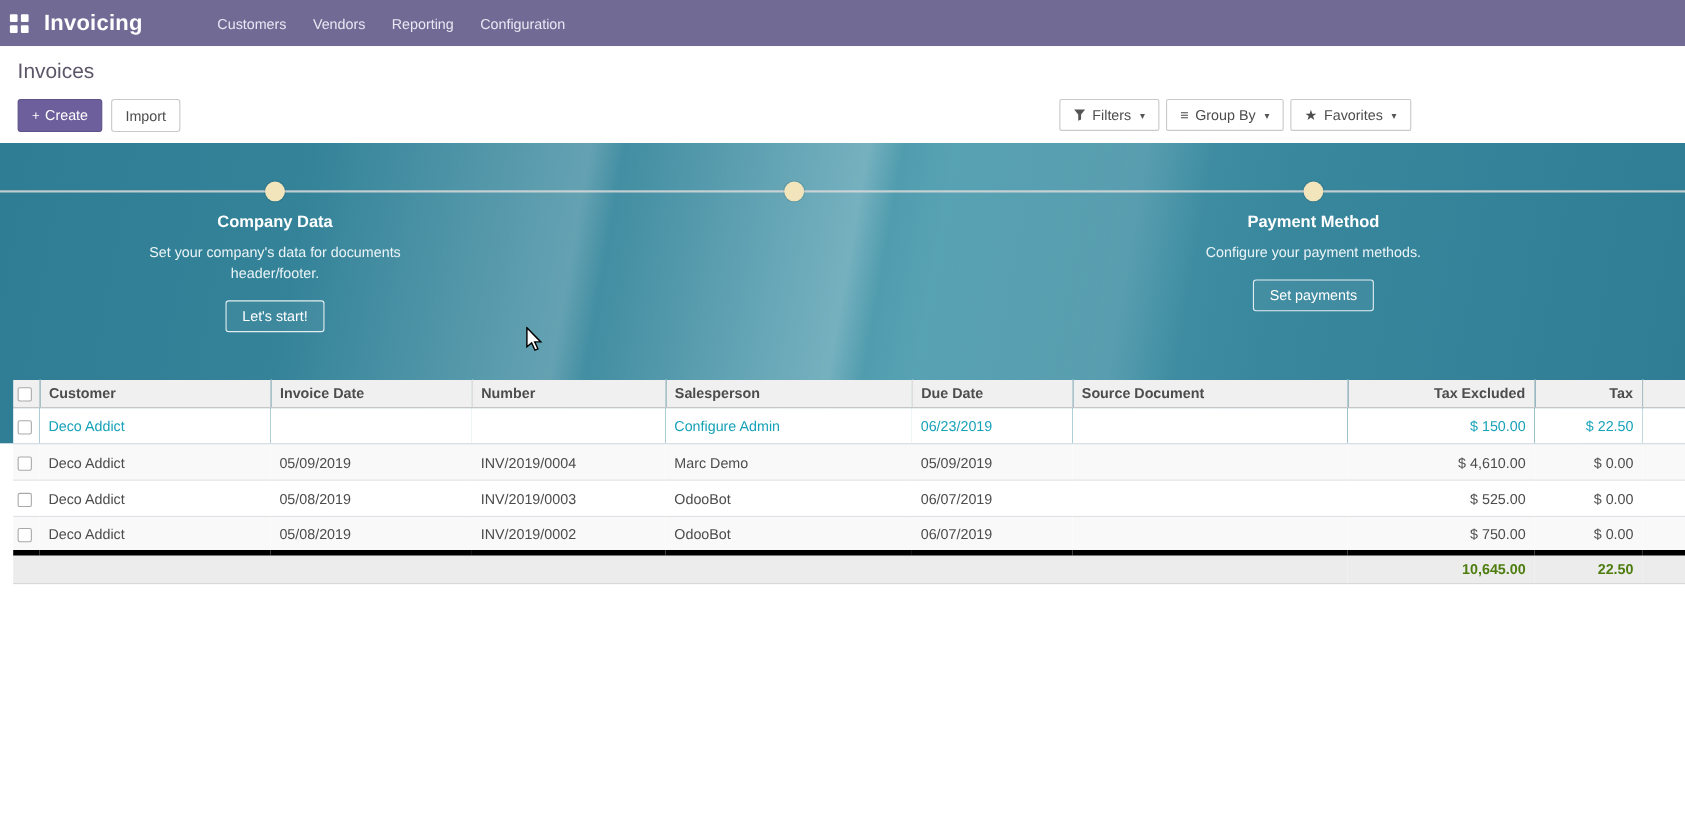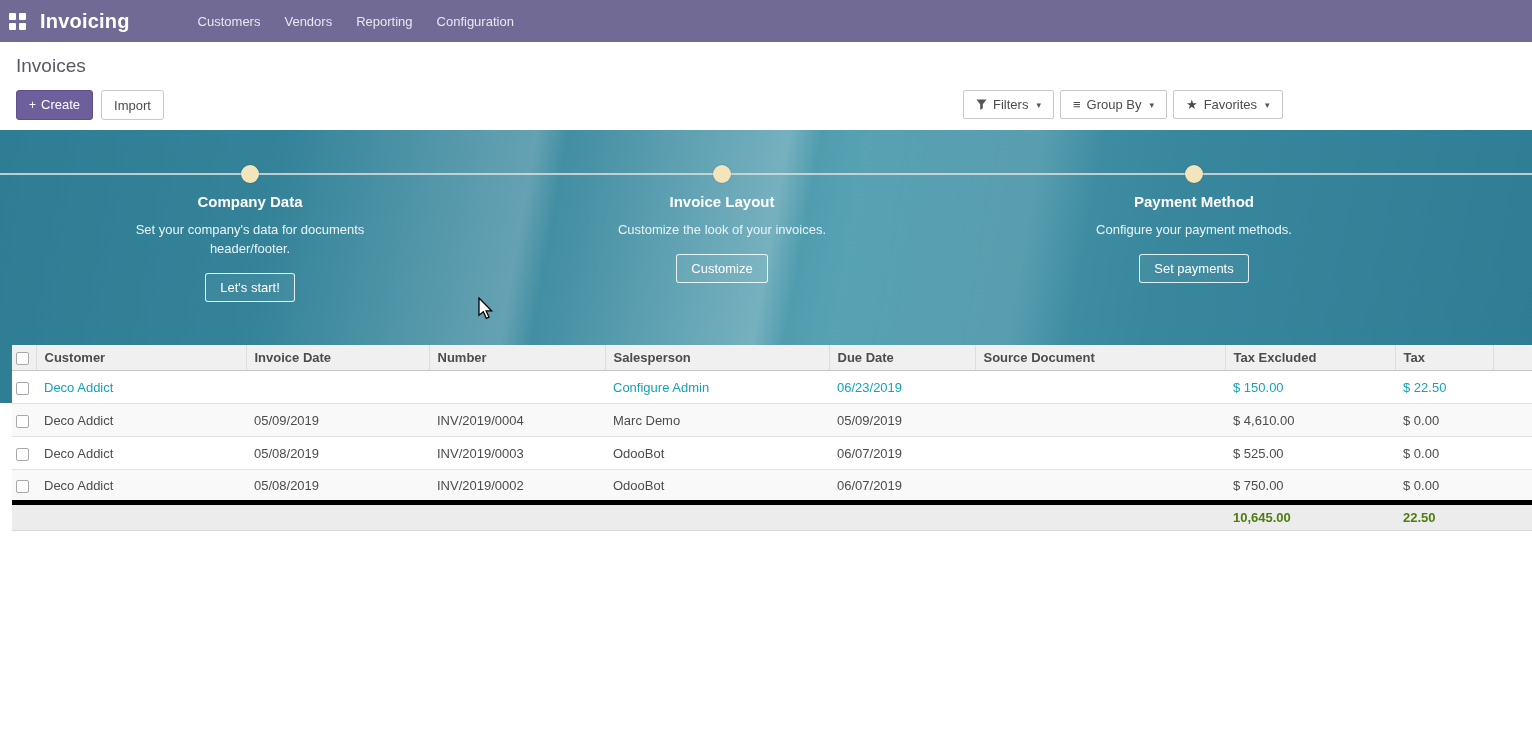--- a/index.html
+++ b/index.html
@@ -87,21 +87,21 @@
     cursor:pointer; white-space:nowrap; overflow:hidden;
   }
   thead th:last-child { border-right:none; }
   tbody td {
     padding:0 8px; height:33px; border-top:1px solid #dee2e6; white-space:nowrap; overflow:hidden;
     color:#4c4c4c; background:transparent;
   }
   tbody tr { cursor:pointer; background:#fff; }
   tbody tr:nth-child(even) { background:#f9f9f9; }
   tbody tr.row-highlight td { color:#17a2b8; }
-  .num { }
+  .num { text-align:right; }
   tfoot td {
     background:#ececec; border-top:5px solid #000000; border-bottom:1px solid #d8d8d8;
     font-weight:bold; color:#4d7c0f; height:28px; padding:0 8px;
   }
   .checkbox {
     display:inline-block; width:13px; height:13px; border:1px solid #a9a9a9;
     background:#fff; border-radius:2px; vertical-align:middle; cursor:pointer;
   }
 
   
@@ -159,25 +159,20 @@
 <div class="banner">
   <div class="progress-line"></div>
   <div class="dot" style="left:241px;"></div>
   <div class="dot" style="left:713px;"></div>
   <div class="dot" style="left:1185px;"></div>
 
   <div class="step" style="left:130px;">
     <h3>Company Data</h3>
     <p>Set your company's data for documents header/footer.</p>
     <span class="step-btn">Let's start!</span>
-  </div>
-  <div class="step" style="left:602px;">
-    <h3>Invoice Layout</h3>
-    <p>Customize the look of your invoices.</p>
-    <span class="step-btn">Customize</span>
   </div>
   <div class="step" style="left:1074px;">
     <h3>Payment Method</h3>
     <p>Configure your payment methods.</p>
     <span class="step-btn">Set payments</span>
   </div>
 </div>
 
 <div class="table-wrap">
   <table>

